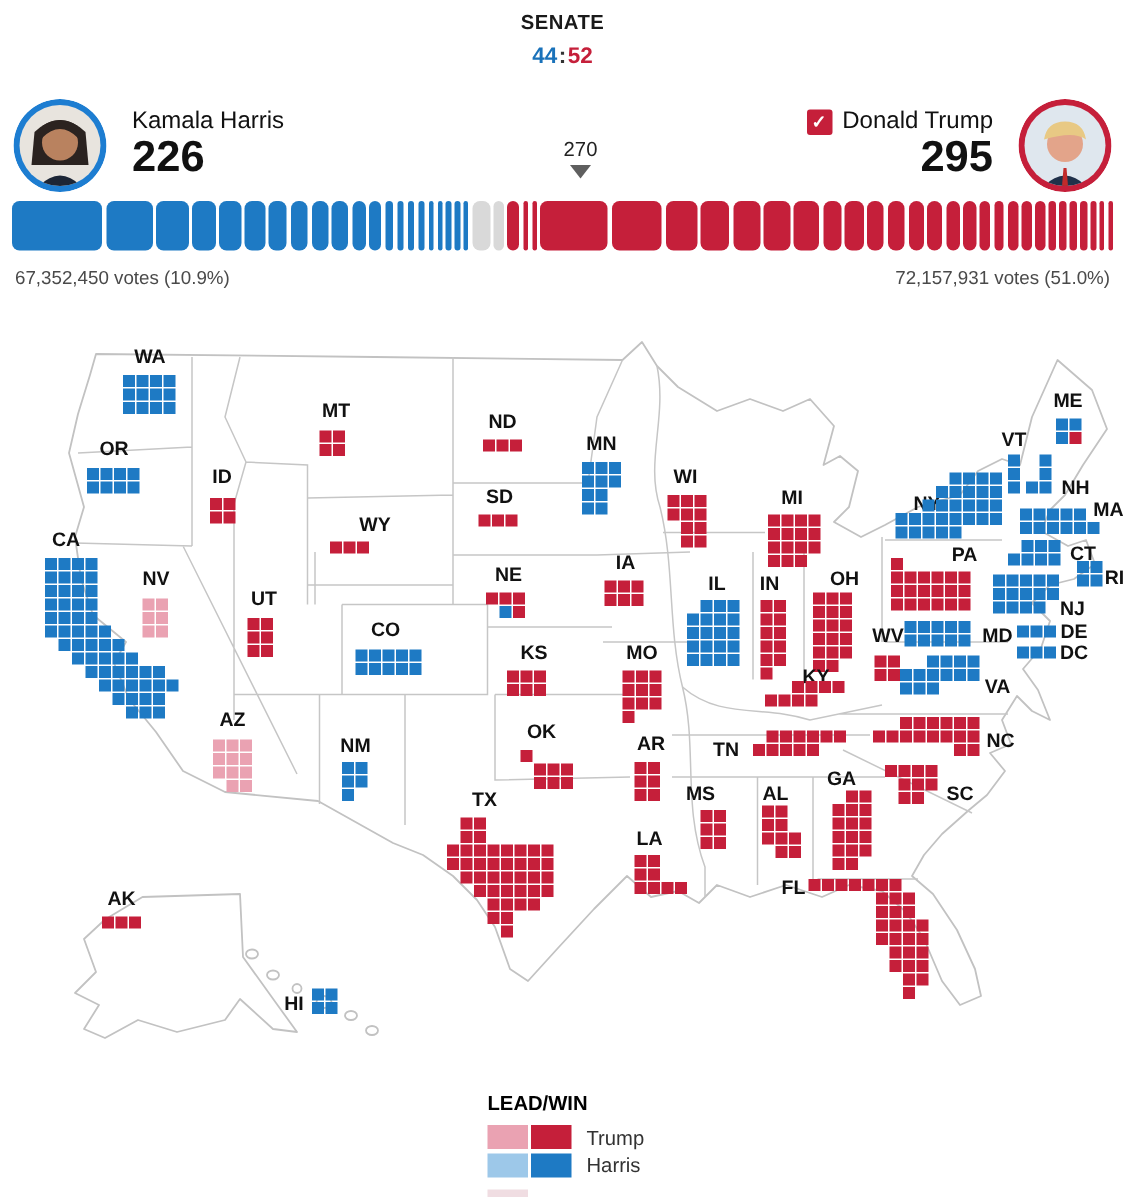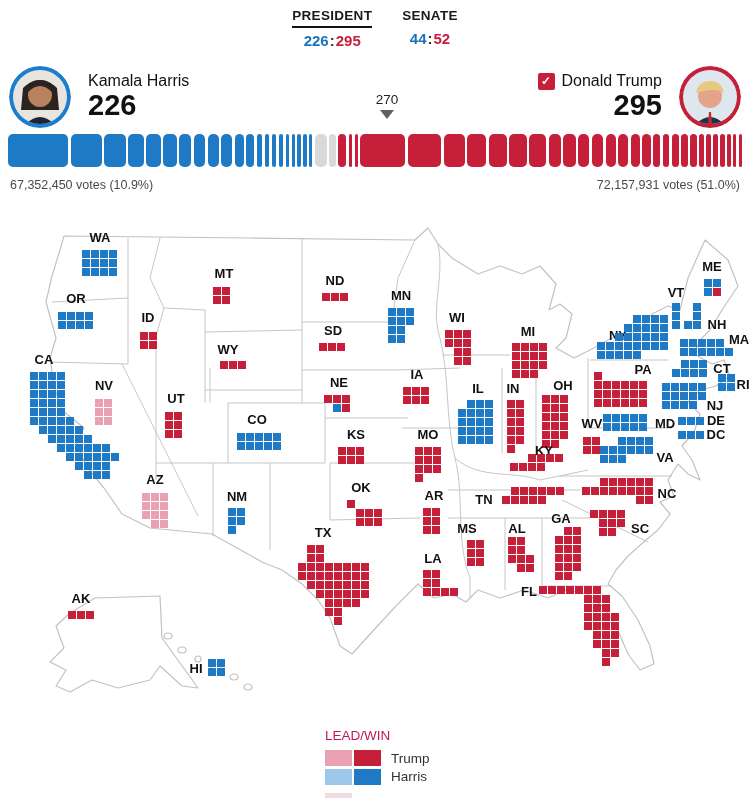--- a/index.html
+++ b/index.html
@@ -37,33 +37,32 @@
 
   
   #map { position:absolute; top:218px; left:0; width:750px; height:500px; }
   #map svg { position:absolute; top:0; left:0; }
   .state { position:absolute; cursor:pointer; }
   .state-label { position:absolute; transform:translateX(-50%); font-size:13px; font-weight:700; color:#111; white-space:nowrap; }
   .sq { position:absolute; width:8px; height:8px; }
 
   
   #legend { position:absolute; top:728px; left:325px; }
-  #legend-title { font-size:13.5px; font-weight:400; color:#be185d; margin-bottom:7px; }
+  #legend-title { font-size:13.5px; font-weight:700; color:#000000; margin-bottom:7px; }
   .legend-row { display:flex; align-items:center; margin-bottom:2.5px; }
   .swatch { width:27px; height:16px; margin-right:1.5px; }
   .legend-label { font-size:13.5px; color:#333; margin-left:9px; }
   #partial-swatch { position:absolute; top:793px; left:325px; width:27px; height:5px; background:#f0dde2; }
 </style>
 </head>
 <body>
 
 <div id="page">
 
   <div id="nav">
-      <div class="tab active"><div class="tab-label">PRESIDENT</div><div class="tab-score"><span class="score-dem">226</span><span class="score-colon">:</span><span class="score-rep">295</span></div></div>
       <div class="tab"><div class="tab-label">SENATE</div><div class="tab-score"><span class="score-dem">44</span><span class="score-colon">:</span><span class="score-rep">52</span></div></div>
     </div>
 
   <svg class="avatar" style="left:9px; top:66px;" viewBox="0 0 62 62">
     <circle cx="31" cy="31" r="31" fill="#1d7dd1"></circle>
     <circle cx="31" cy="31" r="27" fill="#e8e4de"></circle>
     <clipPath id="hc">
         <circle cx="31" cy="31" r="27"></circle>
       </clipPath>
     <g clip-path="url(#hc)">
@@ -285,21 +284,21 @@
           <div class="sq" style="left: 9px; top: 9px; background: rgb(197, 31, 58);"></div>
         </div>
         <div class="state" style="left: 213px; top: 69px;">
           <div class="state-label" style="left: 11px; top: -21px;">MT</div>
           <div class="sq" style="left: 0px; top: 0px; background: rgb(197, 31, 58);"></div>
           <div class="sq" style="left: 9px; top: 0px; background: rgb(197, 31, 58);"></div>
           <div class="sq" style="left: 0px; top: 9px; background: rgb(197, 31, 58);"></div>
           <div class="sq" style="left: 9px; top: 9px; background: rgb(197, 31, 58);"></div>
         </div>
         <div class="state" style="left: 220px; top: 143px;">
-          <div class="state-label" style="left: 8px; top: -19px;">WY</div>
+          <div class="state-label" style="left: 30px; top: -19px;">WY</div>
           <div class="sq" style="left: 0px; top: 0px; background: rgb(197, 31, 58);"></div>
           <div class="sq" style="left: 9px; top: 0px; background: rgb(197, 31, 58);"></div>
           <div class="sq" style="left: 18px; top: 0px; background: rgb(197, 31, 58);"></div>
         </div>
         <div class="state" style="left: 165px; top: 194px;">
           <div class="state-label" style="left: 11px; top: -21px;">UT</div>
           <div class="sq" style="left: 0px; top: 0px; background: rgb(197, 31, 58);"></div>
           <div class="sq" style="left: 9px; top: 0px; background: rgb(197, 31, 58);"></div>
           <div class="sq" style="left: 0px; top: 9px; background: rgb(197, 31, 58);"></div>
           <div class="sq" style="left: 9px; top: 9px; background: rgb(197, 31, 58);"></div>

